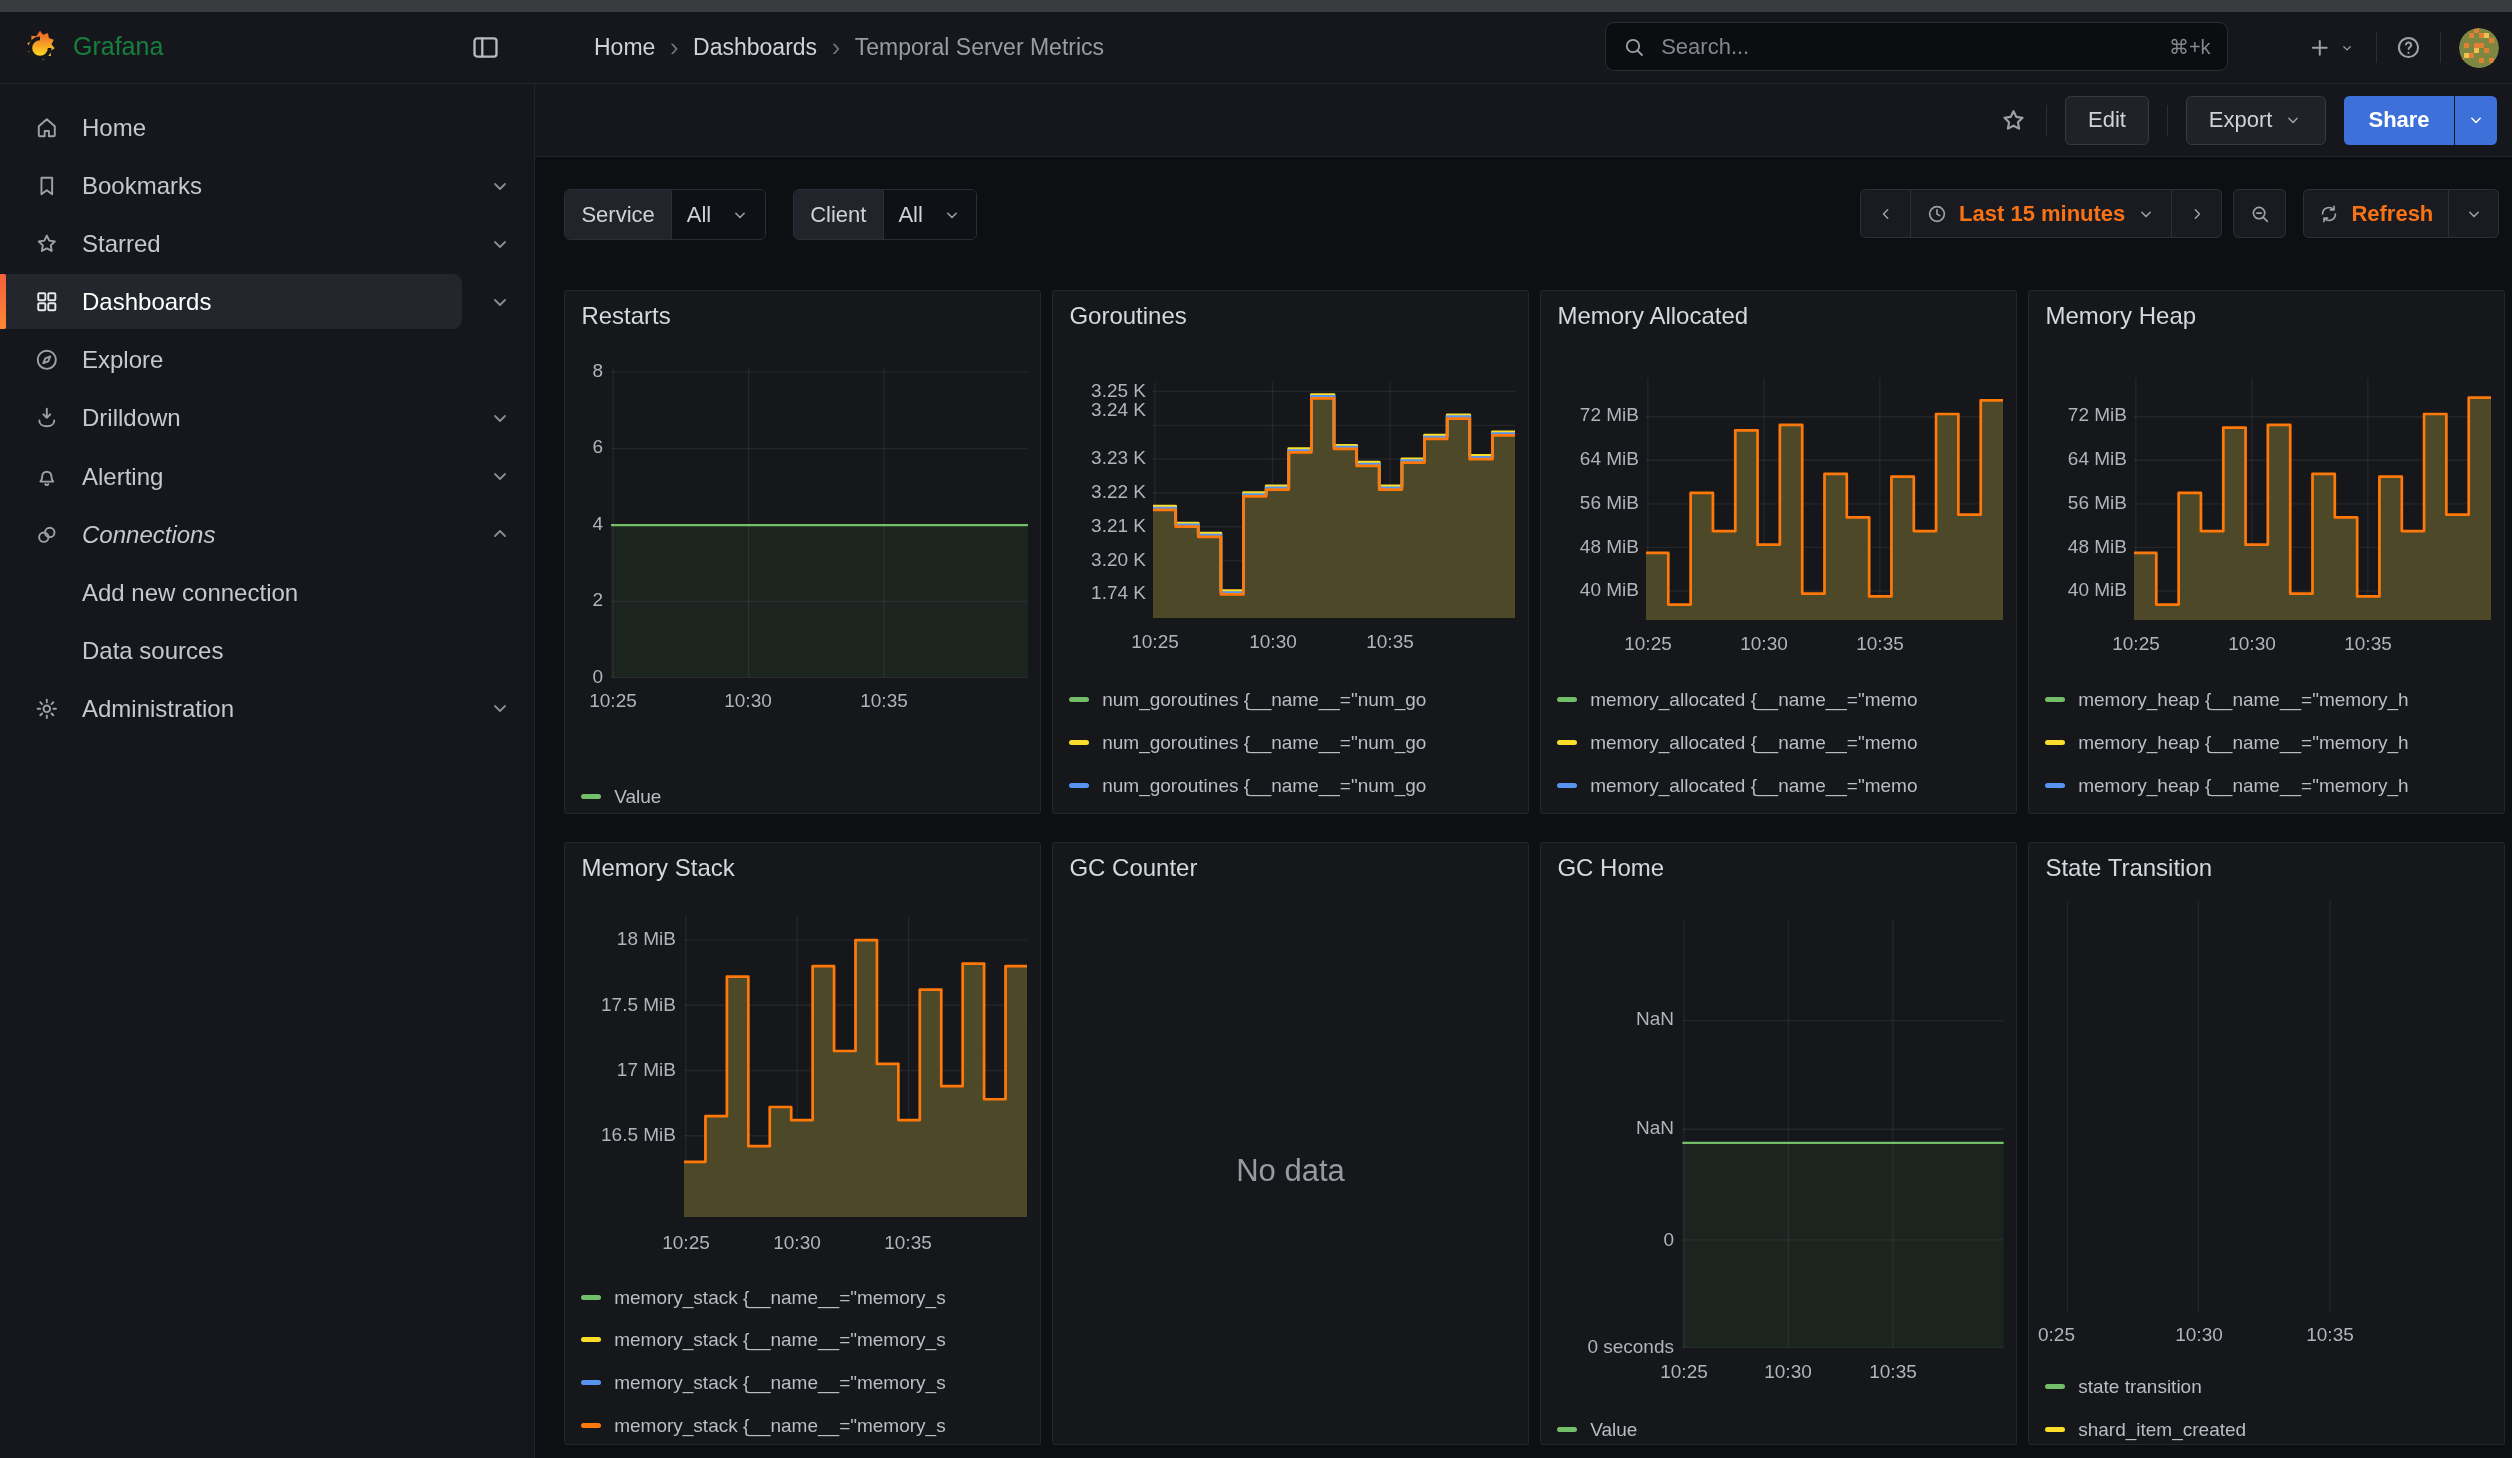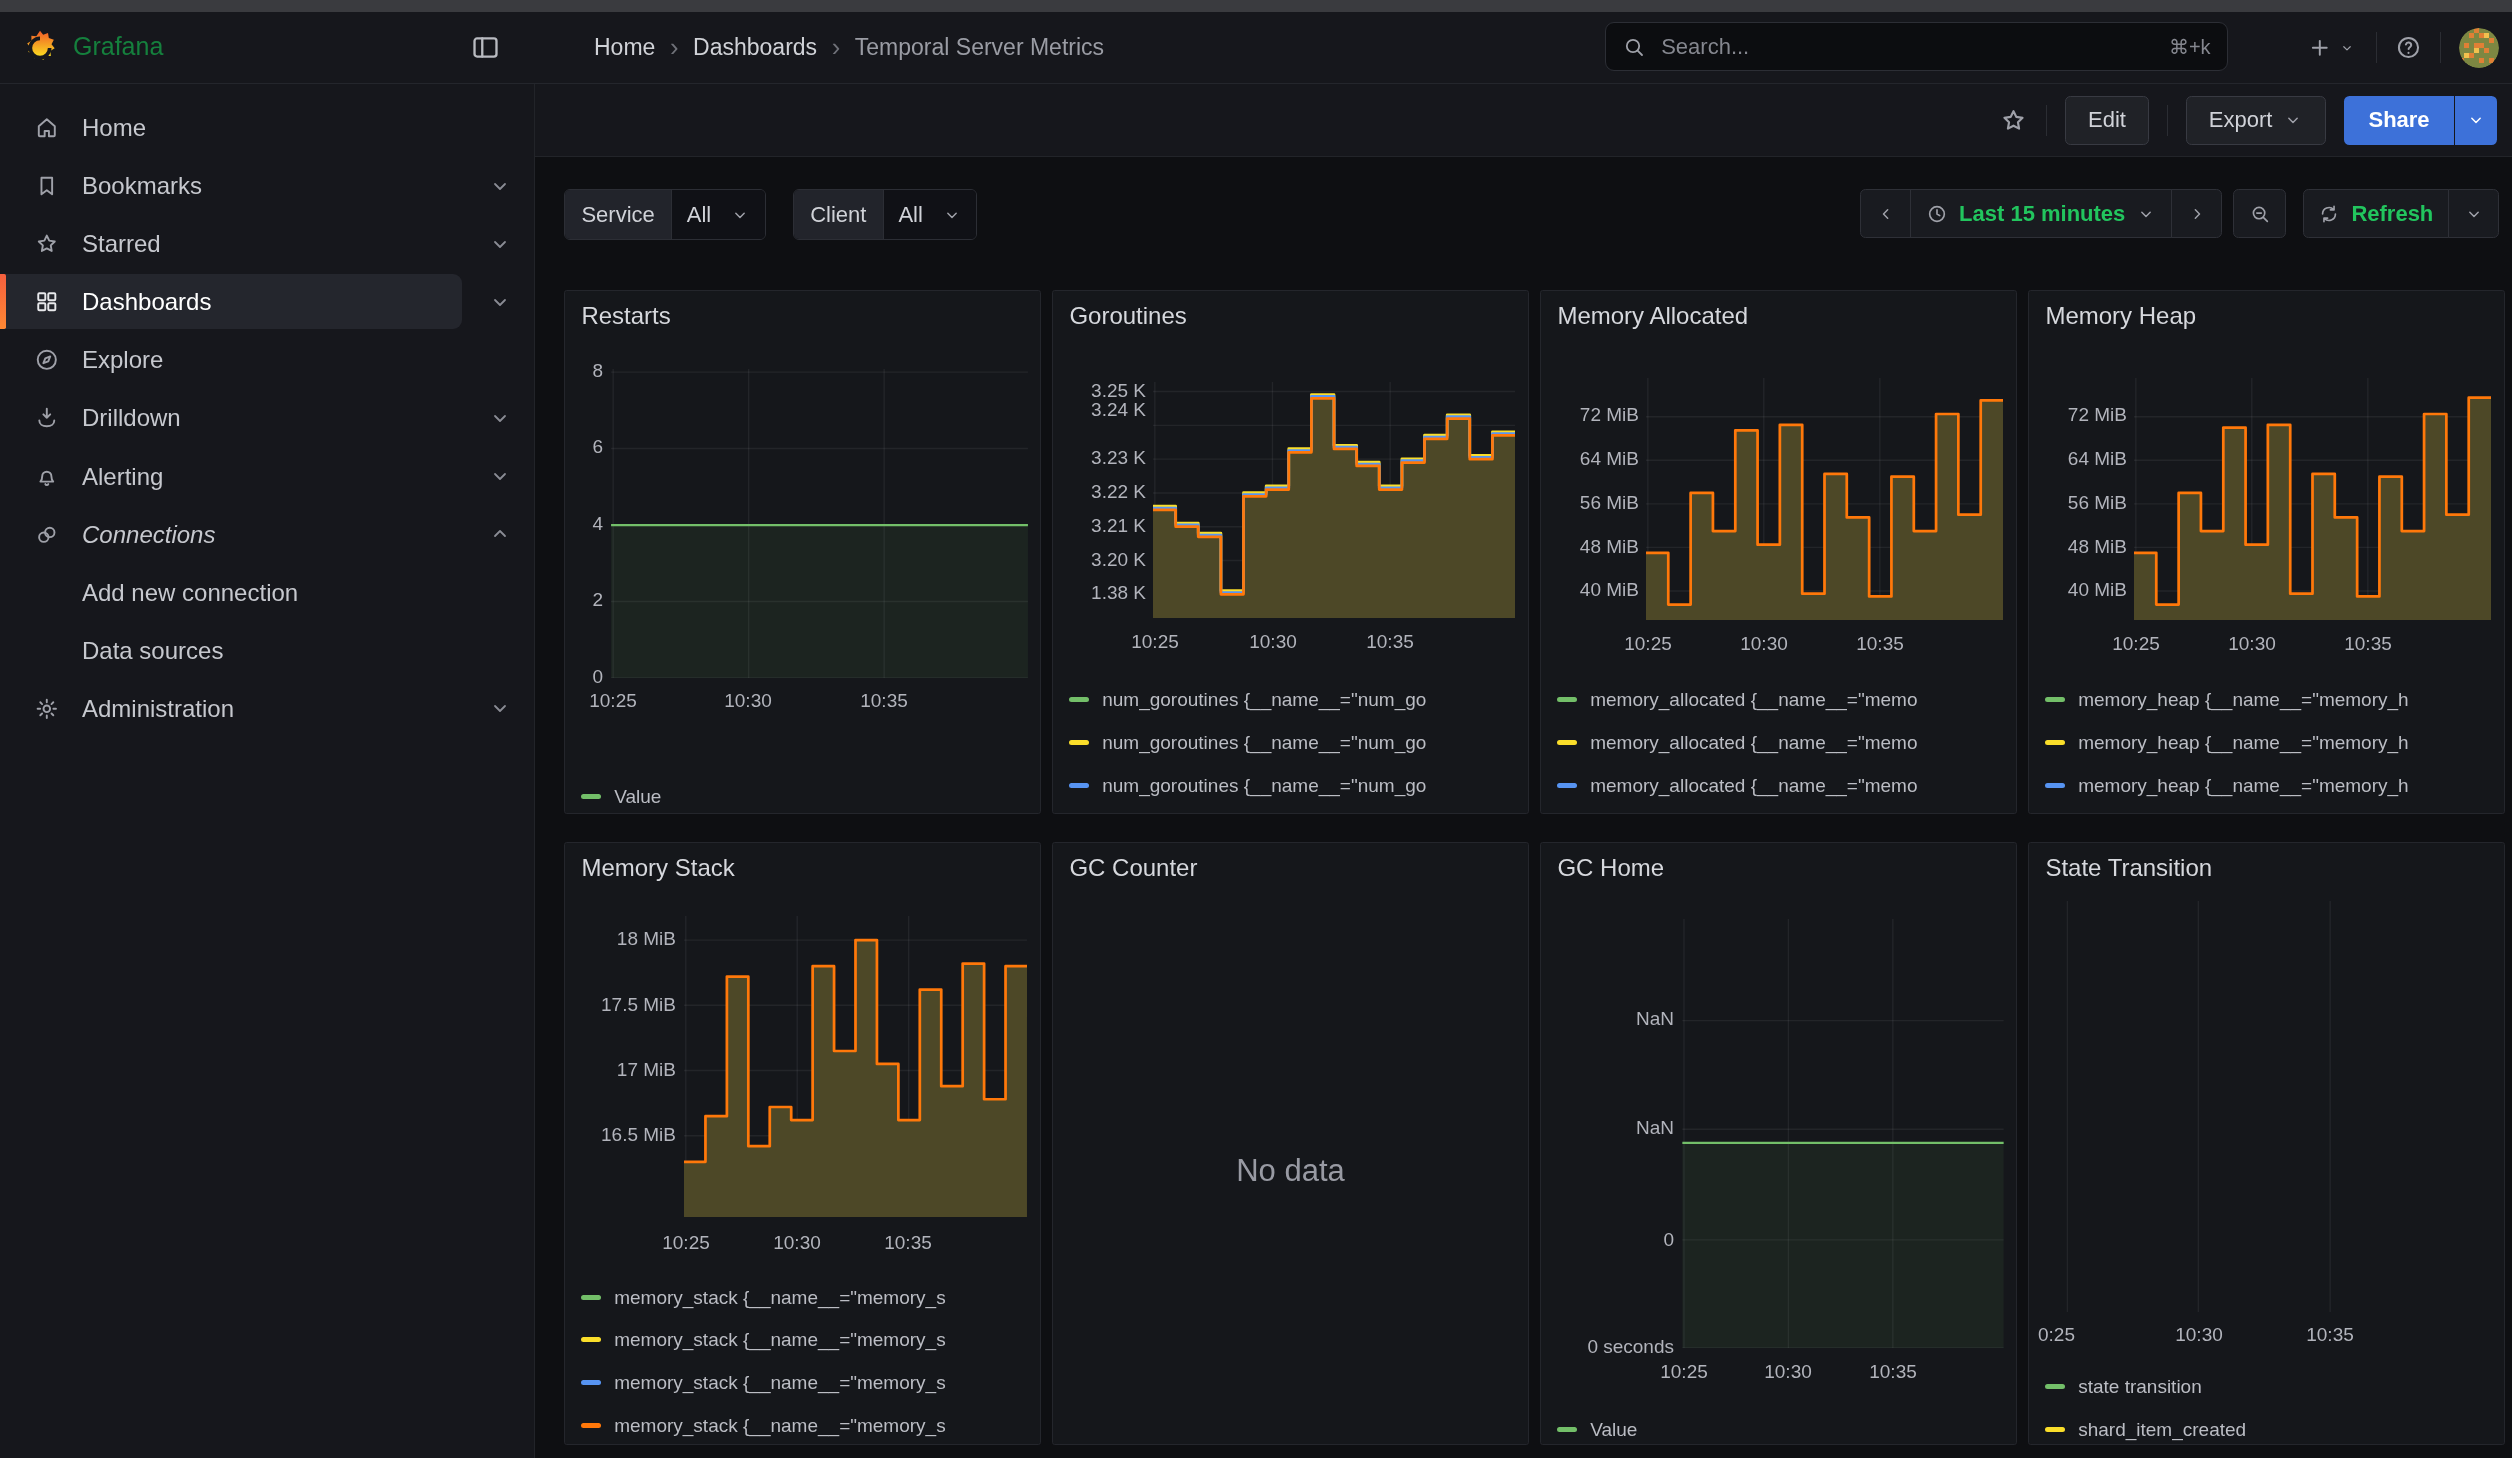--- a/index.html
+++ b/index.html
@@ -38,21 +38,21 @@
   .sharegrp .main{border-radius:5.5px 0 0 5.5px;padding:0 24px}
   .sharegrp .chev{border-radius:0 5.5px 5.5px 0;padding:0 11px}
   
   #filters{position:absolute;left:29px;top:31px;display:flex;gap:27px}
   .fgroup{display:flex;height:49px;border:0.9px solid #2c2e35;border-radius:6px;overflow:hidden}
   .flabel{display:flex;align-items:center;padding:0 16.4px;background:#22242b;color:#d0d2d8;font-size:22px}
   .fvalue{display:flex;align-items:center;gap:19px;padding:0 14.6px;background:#101116;color:#d0d2d8;font-size:22px;
           border-left:0.9px solid #2c2e35;cursor:pointer}
   #timebar{position:absolute;right:12.8px;top:31px;display:flex;align-items:center}
   .tbtn{height:49px;display:inline-flex;align-items:center;gap:11px;padding:0 14.6px;background:#191b20;
-        border:0.9px solid #2e3037;color:#22c55e;font-size:22px;cursor:pointer;box-sizing:border-box}
+        border:0.9px solid #2e3037;color:#f97316;font-size:22px;cursor:pointer;box-sizing:border-box}
   .tbtn.first{border-radius:5.5px 0 0 5.5px}
   .tbtn.last{border-radius:0 5.5px 5.5px 0}
   .tbtn.joined{margin-left:-0.9px}
   .tbtn.alone{border-radius:5.5px}
   .gap12{width:11px}.gap18{width:16.4px}
   .bold{font-weight:700}
   
   .panel{position:absolute;width:477px;background:#15171b;border:0.9px solid #24262c;border-radius:2.7px;overflow:hidden;box-sizing:border-box}
   .ptitle{position:absolute;left:16.4px;top:11px;font-size:24px;font-weight:500;color:#d6d8dd;margin:0;cursor:pointer;white-space:nowrap}
   .plot{position:absolute;cursor:crosshair}
@@ -437,21 +437,21 @@
         </div>
       </section>
       <section class="panel" style="left: 517px; top: 132px; height: 524px;">
         <h2 class="ptitle">Goroutines</h2>
         <span class="ytick" style="left: 0px; width: 93px; top: 89px;">3.25 K</span>
         <span class="ytick" style="left: 0px; width: 93px; top: 108px;">3.24 K</span>
         <span class="ytick" style="left: 0px; width: 93px; top: 156px;">3.23 K</span>
         <span class="ytick" style="left: 0px; width: 93px; top: 190px;">3.22 K</span>
         <span class="ytick" style="left: 0px; width: 93px; top: 224px;">3.21 K</span>
         <span class="ytick" style="left: 0px; width: 93px; top: 258px;">3.20 K</span>
-        <span class="ytick" style="left: 0px; width: 93px; top: 291px;">1.38 K</span>
+        <span class="ytick" style="left: 0px; width: 93px; top: 291px;">1.74 K</span>
         <div class="plot" style="left: 100px; top: 91px; width: 362px; height: 236px;"><svg width="362" height="236" viewBox="0 0 396 258">
             <line x1="0" y1="10.3" x2="396" y2="10.3" stroke="rgba(206,208,222,0.08)" stroke-width="1.5"></line>
             <line x1="0" y1="47.3" x2="396" y2="47.3" stroke="rgba(206,208,222,0.08)" stroke-width="1.5"></line>
             <line x1="0" y1="84.3" x2="396" y2="84.3" stroke="rgba(206,208,222,0.08)" stroke-width="1.5"></line>
             <line x1="0" y1="121.3" x2="396" y2="121.3" stroke="rgba(206,208,222,0.08)" stroke-width="1.5"></line>
             <line x1="0" y1="158.2" x2="396" y2="158.2" stroke="rgba(206,208,222,0.08)" stroke-width="1.5"></line>
             <line x1="0" y1="195.2" x2="396" y2="195.2" stroke="rgba(206,208,222,0.08)" stroke-width="1.5"></line>
             <line x1="0" y1="232.2" x2="396" y2="232.2" stroke="rgba(206,208,222,0.08)" stroke-width="1.5"></line>
             <line x1="2.0" y1="0" x2="2.0" y2="258" stroke="rgba(206,208,222,0.08)" stroke-width="1.5"></line>
             <line x1="130.7" y1="0" x2="130.7" y2="258" stroke="rgba(206,208,222,0.08)" stroke-width="1.5"></line>

